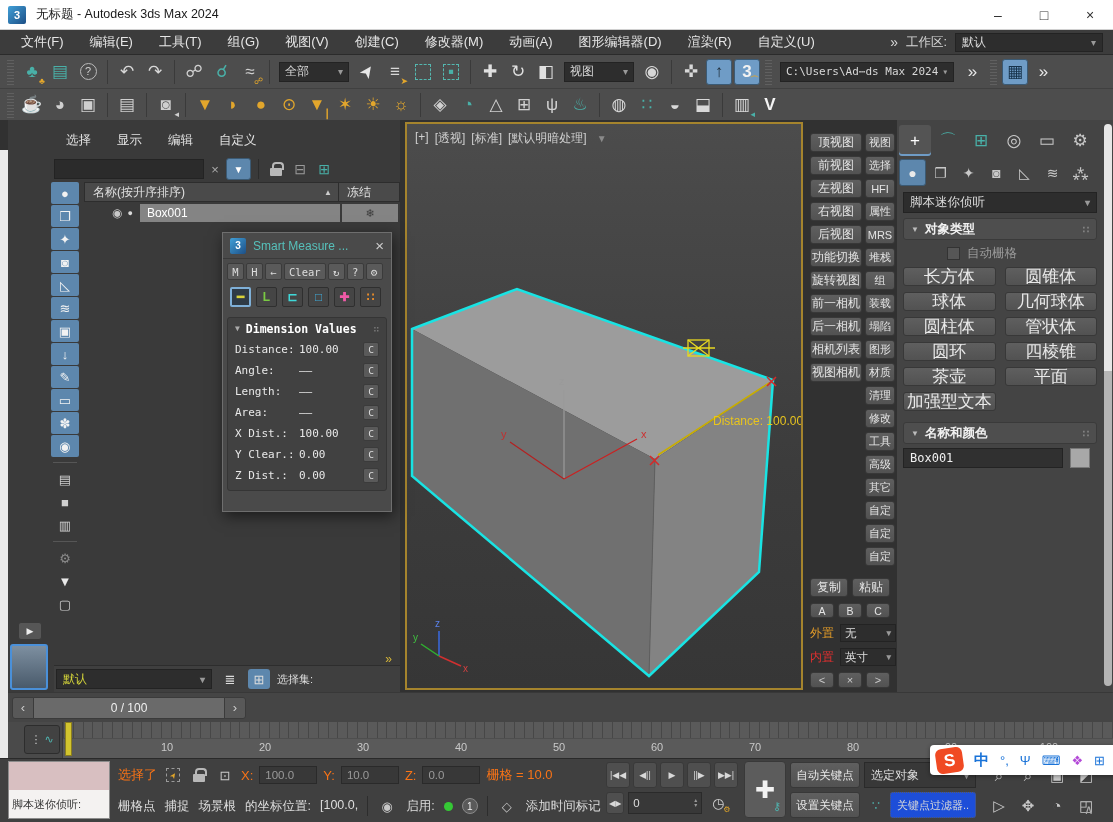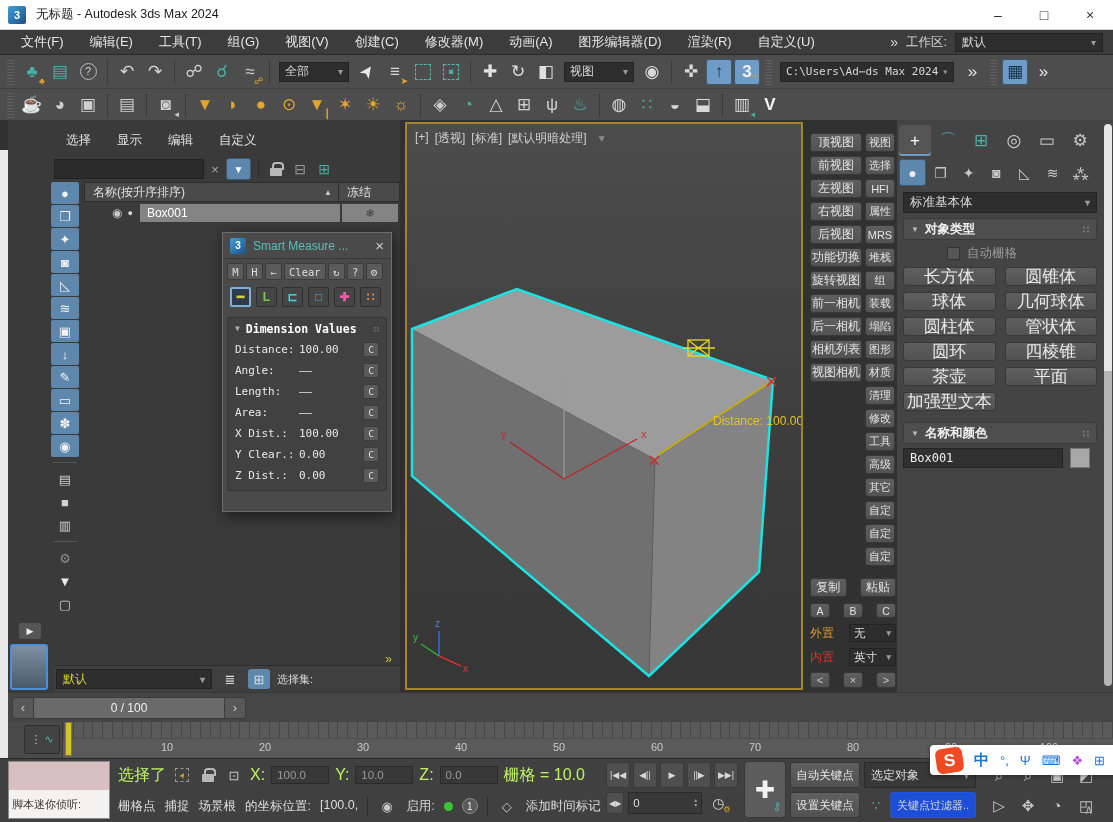--- a/index.html
+++ b/index.html
@@ -84,21 +84,21 @@
 #vp-funnel{color:#8a8a8a;font-size:10px;margin-left:4px}
 #vp-svg{position:absolute;left:0;top:0}
 
 #sidestrip{position:absolute;left:808px;top:0;width:89px;height:572px}
 .sbtn{height:19px;background:linear-gradient(#5f5f5f,#525252);border:1px solid #383838;border-radius:3px;color:#e4e4e4;font-size:12px;display:flex;align-items:center;justify-content:center;white-space:nowrap}
 #strip-left{position:absolute;left:2px;top:13px;display:flex;flex-direction:column;gap:4px}
 #strip-left .sbtn{width:52px}
 #strip-right{position:absolute;left:57px;top:13px;display:flex;flex-direction:column;gap:4px}
 #strip-right .sbtn{width:30px;font-size:11px}
 #strip-bottom{position:absolute;left:2px;top:458px;width:86px}
-.srow{display:flex;gap:13px;margin-bottom:6px;align-items:center}
+.srow{display:flex;gap:4px;margin-bottom:6px;align-items:center}
 .sbtn.copy{width:38px}
 .sbtn.abc{width:24px;height:15px;font-size:10.5px}
 .slab{font-size:12px;width:26px}
 .slab.ext{color:#e09a28}.slab.int{color:#e03030}
 .sdd{flex:1;height:18px;background:#2d2d2d;border:1px solid #232323;display:flex;align-items:center;padding:0 4px;font-size:11.5px;color:#ddd}
 .sdd i{flex:1}.sdd b{color:#999;font-size:9px}
 .sbtn.nav{width:24px;height:16px;font-size:11px;color:#ccc}
 
 #cmdpanel{position:absolute;left:897px;top:0;width:216px;height:572px;background:#444444}
 #cp-tabs{position:absolute;left:2px;top:5px;display:flex;gap:1px}
@@ -158,21 +158,21 @@
 
 #statusbar{position:absolute;left:0;top:758px;width:1113px;height:64px;background:#404040;border-top:1px solid #2a2a2a}
 #listener{position:absolute;left:8px;top:2px;width:102px;height:58px;border:1px solid #8c8c8c}
 .ltop{height:28px;background:#d8bfc1}
 .lbot{height:28px;background:#f4f2f1;color:#333;font-size:11px;padding:7px 3px 0;white-space:nowrap;overflow:hidden}
 #sb-r1{position:absolute;left:118px;top:0;height:32px;display:flex;align-items:center;gap:6px}
 #sb-r2{position:absolute;left:118px;top:32px;height:30px;display:flex;align-items:center;gap:9px;font-size:12.5px}
 .sicn{width:20px;height:20px;display:flex;align-items:center;justify-content:center;color:#c8c8c8;font-size:13px;position:relative}
 .sicn.dashbox::before{content:"";position:absolute;inset:3px;border:1px dashed #9a9a9a}
 .sicn.dashbox s{font-size:8px;transform:rotate(-55deg);color:#e0a52a}
-.slabel{color:#bef264;font-size:16px}
+.slabel{color:#f97316;font-size:13px}
 .sfield{width:58px;height:18px;background:#383838;border:1px solid #2a2a2a;color:#9a9a9a;font-size:11.5px;display:flex;align-items:center;padding:0 5px}
 #prompt-host{display:flex;gap:9px}
 .vr2{width:1px;height:20px;background:#2d2d2d}
 .gdot{width:9px;height:9px;border-radius:50%;background:#35c835}
 .badge1{width:16px;height:16px;border-radius:50%;background:#5a5a5a;border:1px solid #8a8a8a;color:#eee;font-size:10px;display:flex;align-items:center;justify-content:center}
 #playback{position:absolute;left:606px;top:3px;display:flex;gap:3px}
 .pbtn{min-width:24px;height:26px;background:#4f4f4f;border:1px solid #393939;border-radius:3px;color:#d8d8d8;font-size:9px;display:flex;align-items:center;justify-content:center;padding:0 2px}
 #framestep{position:absolute;left:606px;top:33px;display:flex;gap:4px;align-items:center}
 .pbtn.sm{min-width:18px;height:22px;font-size:8px}
 #framefield{width:74px;height:22px;background:#383838;border:1px solid #2a2a2a;display:flex;align-items:center;padding:0 4px;color:#ddd}
@@ -677,21 +677,21 @@
             <s style="color: rgb(200, 200, 200);">◺</s>
           </span>
           <span class="ticn">
             <s style="color: rgb(200, 200, 200);">≋</s>
           </span>
           <span class="ticn">
             <s style="color: rgb(200, 200, 200);">⁂</s>
           </span>
         </div>
       <div id="cp-dd">
-          <i>标准基本体</i>
+          <i>脚本迷你侦听</i>
           <b>▾</b>
         </div>
       <div class="rollout" id="ro1">
           <b class="ra">▼</b>
           <span>对象类型</span>
           <s>∷</s>
         </div>
       <div id="autogrid">
         <span class="cb"></span>
         <span>自动栅格</span>

